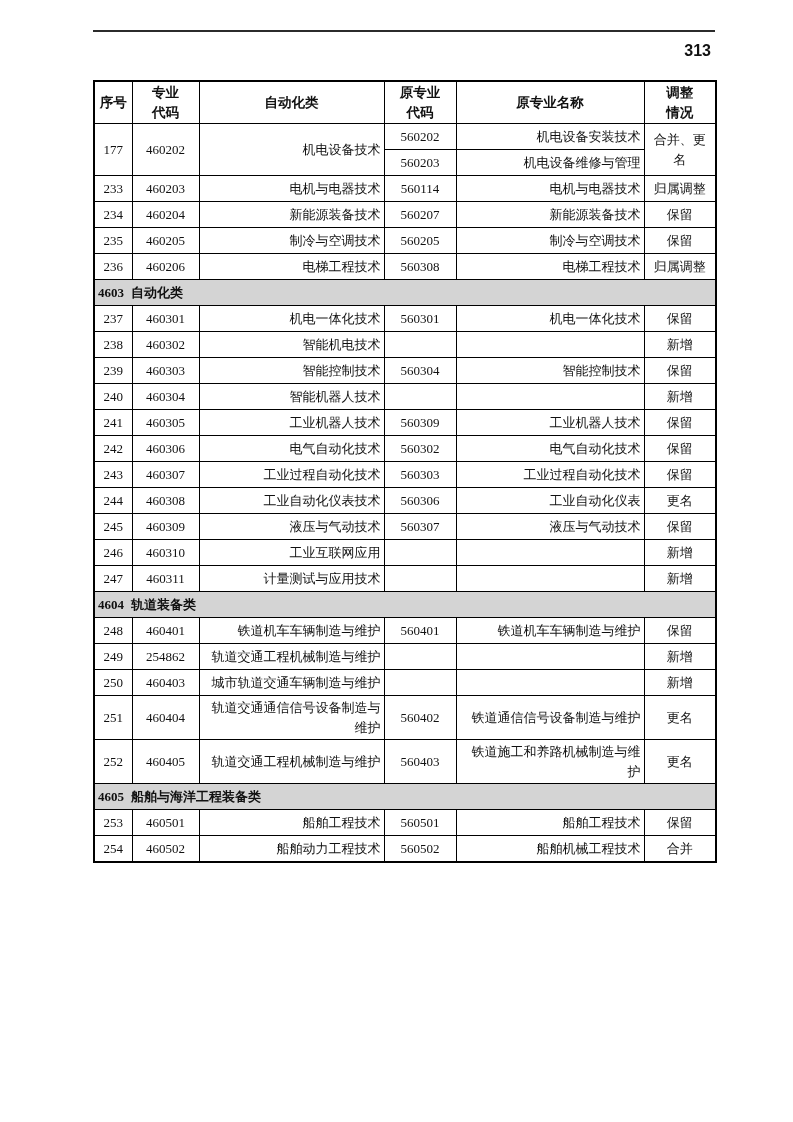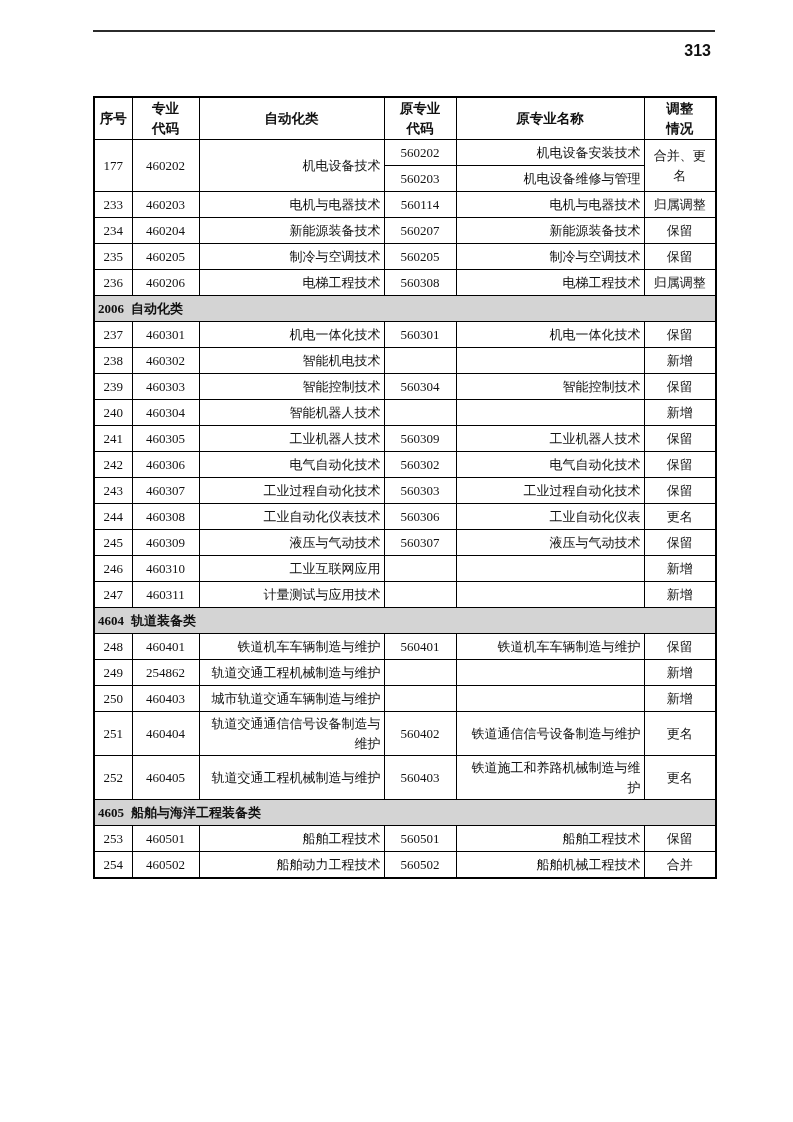--- a/index.html
+++ b/index.html
@@ -26,21 +26,21 @@
   .header-rule {
     position: absolute;
     top: 30px;
     left: 93px;
     width: 622px;
     height: 2px;
     background: #2b2b2b;
   }
   table.doc-table {
     position: absolute;
-    top: 96px;
+    top: 80px;
     left: 93px;
     width: 622px;
     border-collapse: collapse;
     border: 2px solid #000;
     table-layout: fixed;
   }
   .doc-table th, .doc-table td {
     border: 1px solid #000;
     vertical-align: middle;
   }
@@ -144,21 +144,21 @@
         </tr>
         <tr>
           <td class="c num">236</td>
           <td class="c num">460206</td>
           <td class="l">电梯工程技术</td>
           <td class="c num">560308</td>
           <td class="l">电梯工程技术</td>
           <td class="c">归属调整</td>
         </tr>
         <tr>
-          <td class="section-cell" colspan="6"><span class="section-code">2006</span><span>自动化类</span></td>
+          <td class="section-cell" colspan="6"><span class="section-code">4603</span><span>自动化类</span></td>
         </tr>
         <tr>
           <td class="c num">237</td>
           <td class="c num">460301</td>
           <td class="l">机电一体化技术</td>
           <td class="c num">560301</td>
           <td class="l">机电一体化技术</td>
           <td class="c">保留</td>
         </tr>
         <tr>

